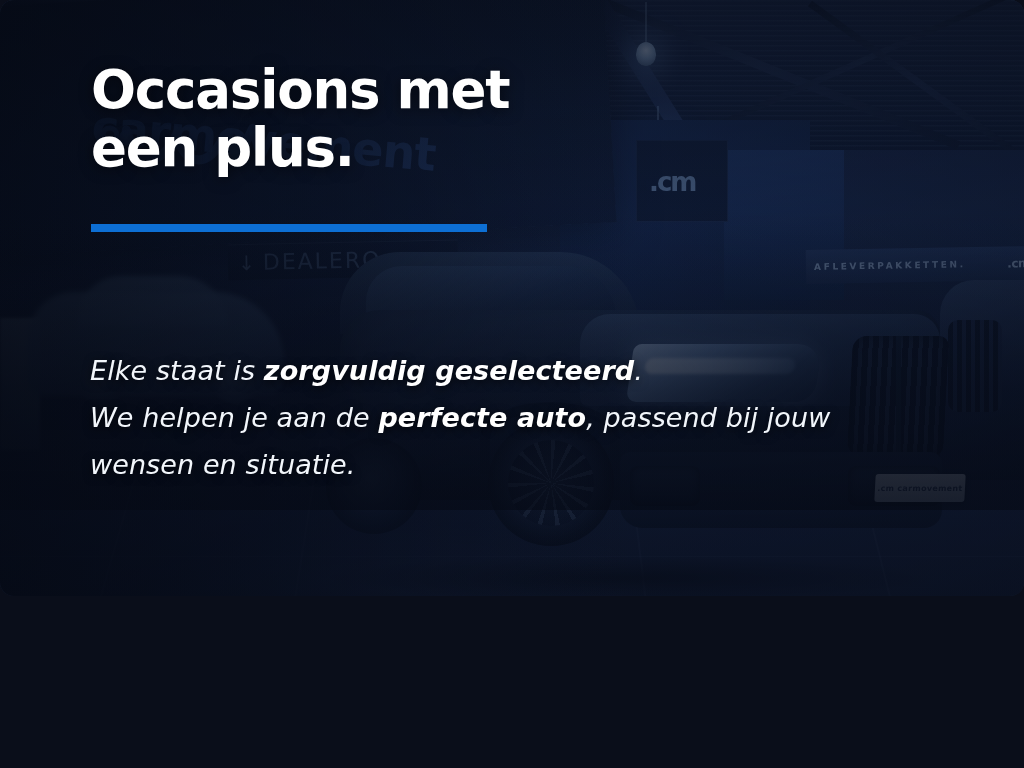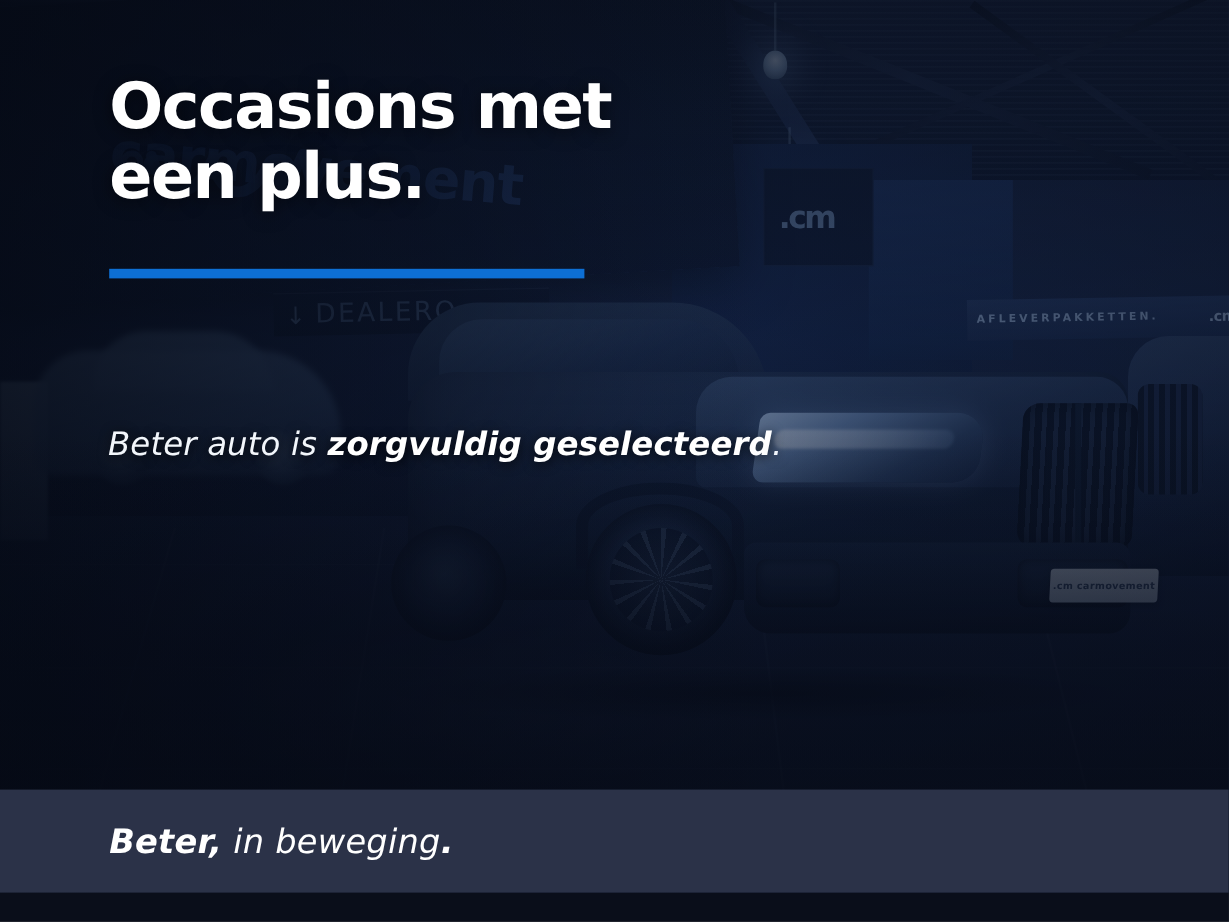--- a/index.html
+++ b/index.html
@@ -1,21 +1,22 @@
 <!DOCTYPE html>
 <html><head>
 <meta charset="utf-8">
 <style>
   * { margin:0; padding:0; box-sizing:border-box; }
   html,body { width:1024px; height:768px; overflow:hidden; background:#0a0e1a; }
 
   #stage {
-    position:relative; width:1024px; height:744px;
+    position:relative; width:1024px; height:596px;
     font-family:"DejaVu Sans", sans-serif;
     overflow:hidden;
+    border-radius:14px;
   }
 
   
   #photo { position:absolute; inset:0; overflow:hidden; background:#0b1020; }
 
   
   .ceiling {
     position:absolute; left:0; top:0; width:1024px; height:150px;
     background:
       repeating-linear-gradient(180deg, rgba(120,150,190,.10) 0px, rgba(120,150,190,.10) 1px, rgba(0,0,0,0) 2px, rgba(0,0,0,0) 5px),
@@ -380,20 +381,19 @@
     <div class="scrim-left"></div>
     <div class="scrim-bottom"></div>
   </div>
 
   <h1 class="headline">Occasions met
 een plus.</h1>
 
   <div class="accent-bar"></div>
 
   <div class="body-copy">
-    <span class="line"><span>Beter auto is </span><b>zorgvuldig geselecteerd</b><span>.</span></span>
+    <span class="line"><span>Elke staat is </span><b>zorgvuldig geselecteerd</b><span>.</span></span>
+    <span class="line"><span>We helpen je aan de </span><b>perfecte auto</b><span>, passend bij jouw</span></span>
+    <span class="line">wensen en situatie.</span>
   </div>
 
-  <div class="footer">
-    <div class="tagline"><b>Beter,</b><span class="light"> in beweging</span><span class="dot">.</span></div>
-  </div>
 
 </div>
 
 </body></html>

